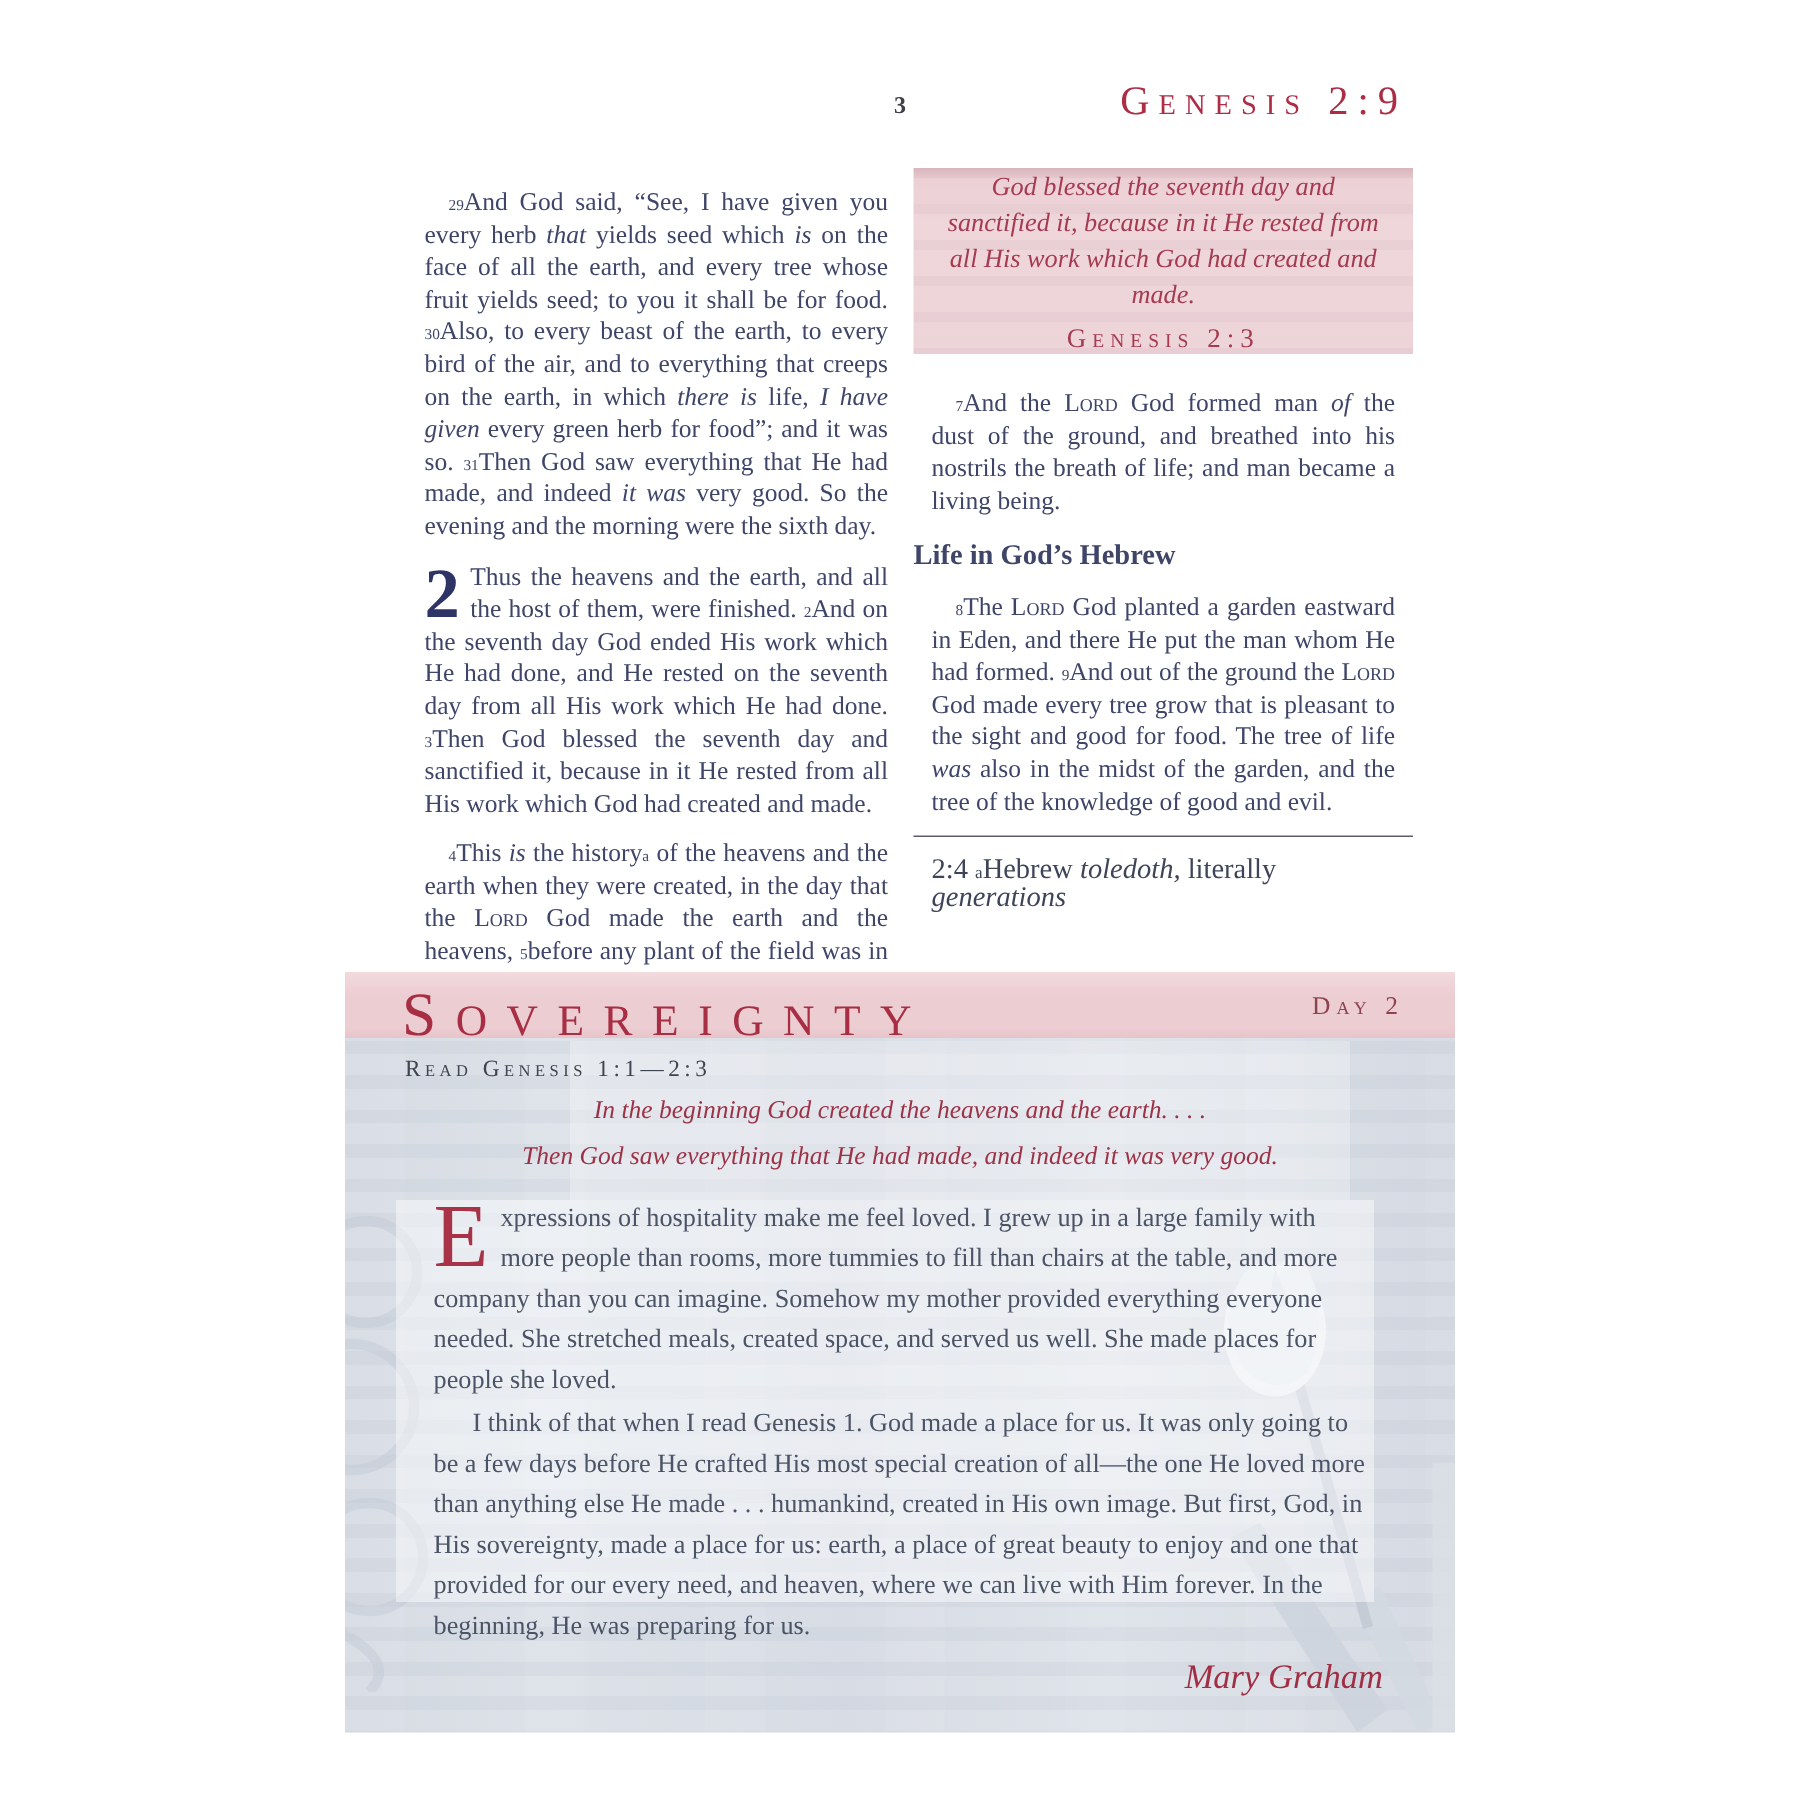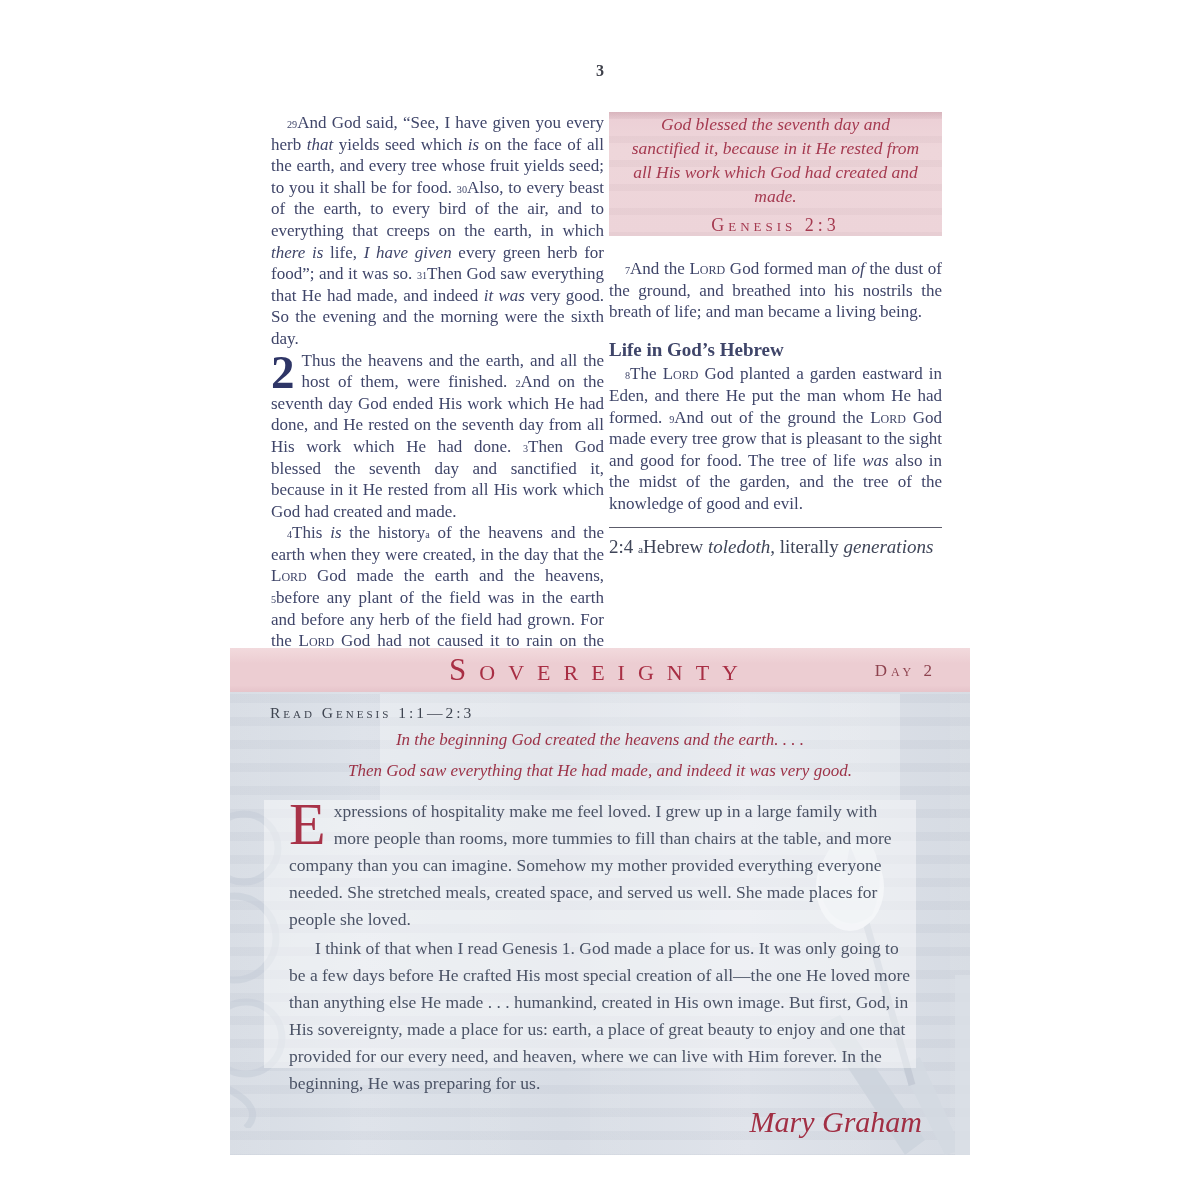--- a/index.html
+++ b/index.html
@@ -12,21 +12,21 @@
   .running-head{position:absolute;top:52px;left:0;width:1200px;height:40px;}
   .page-number{position:absolute;left:0;right:0;top:10px;text-align:center;
     font-size:16px;font-weight:bold;color:#3d3f49;}
   .header-ref{position:absolute;right:262px;top:0;font-size:27px;
     font-variant:small-caps;letter-spacing:6px;color:#ad2d45;}
   
   .col{position:absolute;top:112px;width:333px;color:#3f4569;
     font-size:17px;line-height:21.6px;text-align:justify;}
   .col-left{left:271px;}
   .col-right{left:609px;}
-  .col p{margin:0;font-family:Liberation Serif, serif;}
+  .col p{margin:12px;font-family:Liberation Serif, serif;}
   .indent{text-indent:16px;}
   .seg-i{font-style:italic;}
   .seg-sup{font-size:60%;vertical-align:34%;line-height:0;}
   .seg-sc{font-variant:small-caps;}
   .chapter-para .dropcap-num{
     float:left;font-size:47px;line-height:40px;font-weight:bold;
     color:#2e3566;padding:2px 7px 0 0;}
   .section-heading{font-weight:bold;font-size:19px;margin:16px 0 3px;
     color:#3f4569;text-align:left;}
   .footnote-block{margin-top:12px;}
@@ -53,45 +53,46 @@
     background:
       repeating-linear-gradient(180deg,rgba(95,105,130,.05) 0 9px,rgba(0,0,0,0) 9px 23px),
       repeating-linear-gradient(90deg,rgba(255,255,255,.05) 0 40px,rgba(0,0,0,0) 40px 120px);
   }
   .white-sheet{position:absolute;left:34px;top:152px;width:652px;height:268px;
     background:rgba(255,255,255,.46);}
   .white-sheet-upper{position:absolute;left:150px;top:46px;width:520px;height:106px;
     background:rgba(255,255,255,.30);}
   .dev-banner{position:relative;height:44px;
     background:linear-gradient(180deg,#f2dadd 0,#eccdd2 35%,#eccdd2 85%,#e6c4ca 100%);}
-  .dev-title{position:absolute;left:0;right:0;top:4px;text-align:center;
-    font-variant:small-caps;font-size:31px;letter-spacing:13px;color:#a82e44;}
+  .dev-title{position:absolute;left:0;right:0;top:4px;text-align:left;
+    font-variant:small-caps;font-size:41px;letter-spacing:13px;color:#a82e44;padding-left:38px;}
   .dev-day{position:absolute;right:34px;top:13px;font-variant:small-caps;
     font-size:17px;letter-spacing:4px;color:#8e434f;}
   .dev-read{position:relative;margin:12px 0 0 40px;font-variant:small-caps;
     font-size:15.5px;letter-spacing:3px;color:#3e4450;}
   .dev-quote{position:relative;text-align:center;font-style:italic;
     font-size:17px;line-height:26px;color:#9c3247;margin-top:5px;}
   .dev-quote-ref{position:relative;text-align:center;font-variant:small-caps;
     font-size:15px;letter-spacing:5px;color:#875a64;margin-top:7px;}
   .dev-body{position:relative;width:622px;margin:14px auto 0;
     font-size:17.5px;line-height:27px;color:#4b5366;text-align:left;}
   .dev-body .dropcap-letter{float:left;font-size:60px;line-height:47px;
     color:#a83248;padding:3px 8px 0 0;}
   .dev-para2{text-indent:26px;}
   .dev-signature{position:relative;text-align:right;margin:8px 48px 0 0;
-    font-style:italic;font-size:30px;color:#a12f44;}
+    font-style:italic;font-size:23px;color:#a12f44;}
   .swirl-svg{position:absolute;left:-14px;top:140px;opacity:.55;}
   .tulip-svg{position:absolute;right:0;bottom:0;}
 </style>
 </head>
 <body>
 
 <div class="running-head">
   <div class="page-number">3</div>
+  <div class="header-ref">Genesis 2:9</div>
 </div>
 
 <div class="col col-left">
   <p class="indent"><span class="seg-sup">29</span><span>And God said, “See, I have given you every herb </span><span class="seg-i">that</span><span> yields seed which </span><span class="seg-i">is</span><span> on the face of all the earth, and every tree whose fruit yields seed; to you it shall be for food. </span><span class="seg-sup">30</span><span>Also, to every beast of the earth, to every bird of the air, and to everything that creeps on the earth, in which </span><span class="seg-i">there is</span><span> life, </span><span class="seg-i">I have given</span><span> every green herb for food”; and it was so. </span><span class="seg-sup">31</span><span>Then God saw everything that He had made, and indeed </span><span class="seg-i">it was</span><span> very good. So the evening and the morning were the sixth day.</span></p>
   <p class="chapter-para"><span class="dropcap-num">2</span><span><span>Thus the heavens and the earth, and all the host of them, were finished. </span><span class="seg-sup">2</span><span>And on the seventh day God ended His work which He had done, and He rested on the seventh day from all His work which He had done. </span><span class="seg-sup">3</span><span>Then God blessed the seventh day and sanctified it, because in it He rested from all His work which God had created and made.</span></span></p>
   <p class="indent"><span class="seg-sup">4</span><span>This </span><span class="seg-i">is</span><span> the history</span><span class="seg-sup">a</span><span> of the heavens and the earth when they were created, in the day that the </span><span class="seg-sc">Lord</span><span> God made the earth and the heavens, </span><span class="seg-sup">5</span><span>before any plant of the field was in the earth and before any herb of the field had grown. For the </span><span class="seg-sc">Lord</span><span> God had not caused it to rain on the earth, and </span><span class="seg-i">there was</span><span> no man to till</span></p>
 </div>
 
 <div class="col col-right">
   <div class="quote-box">

